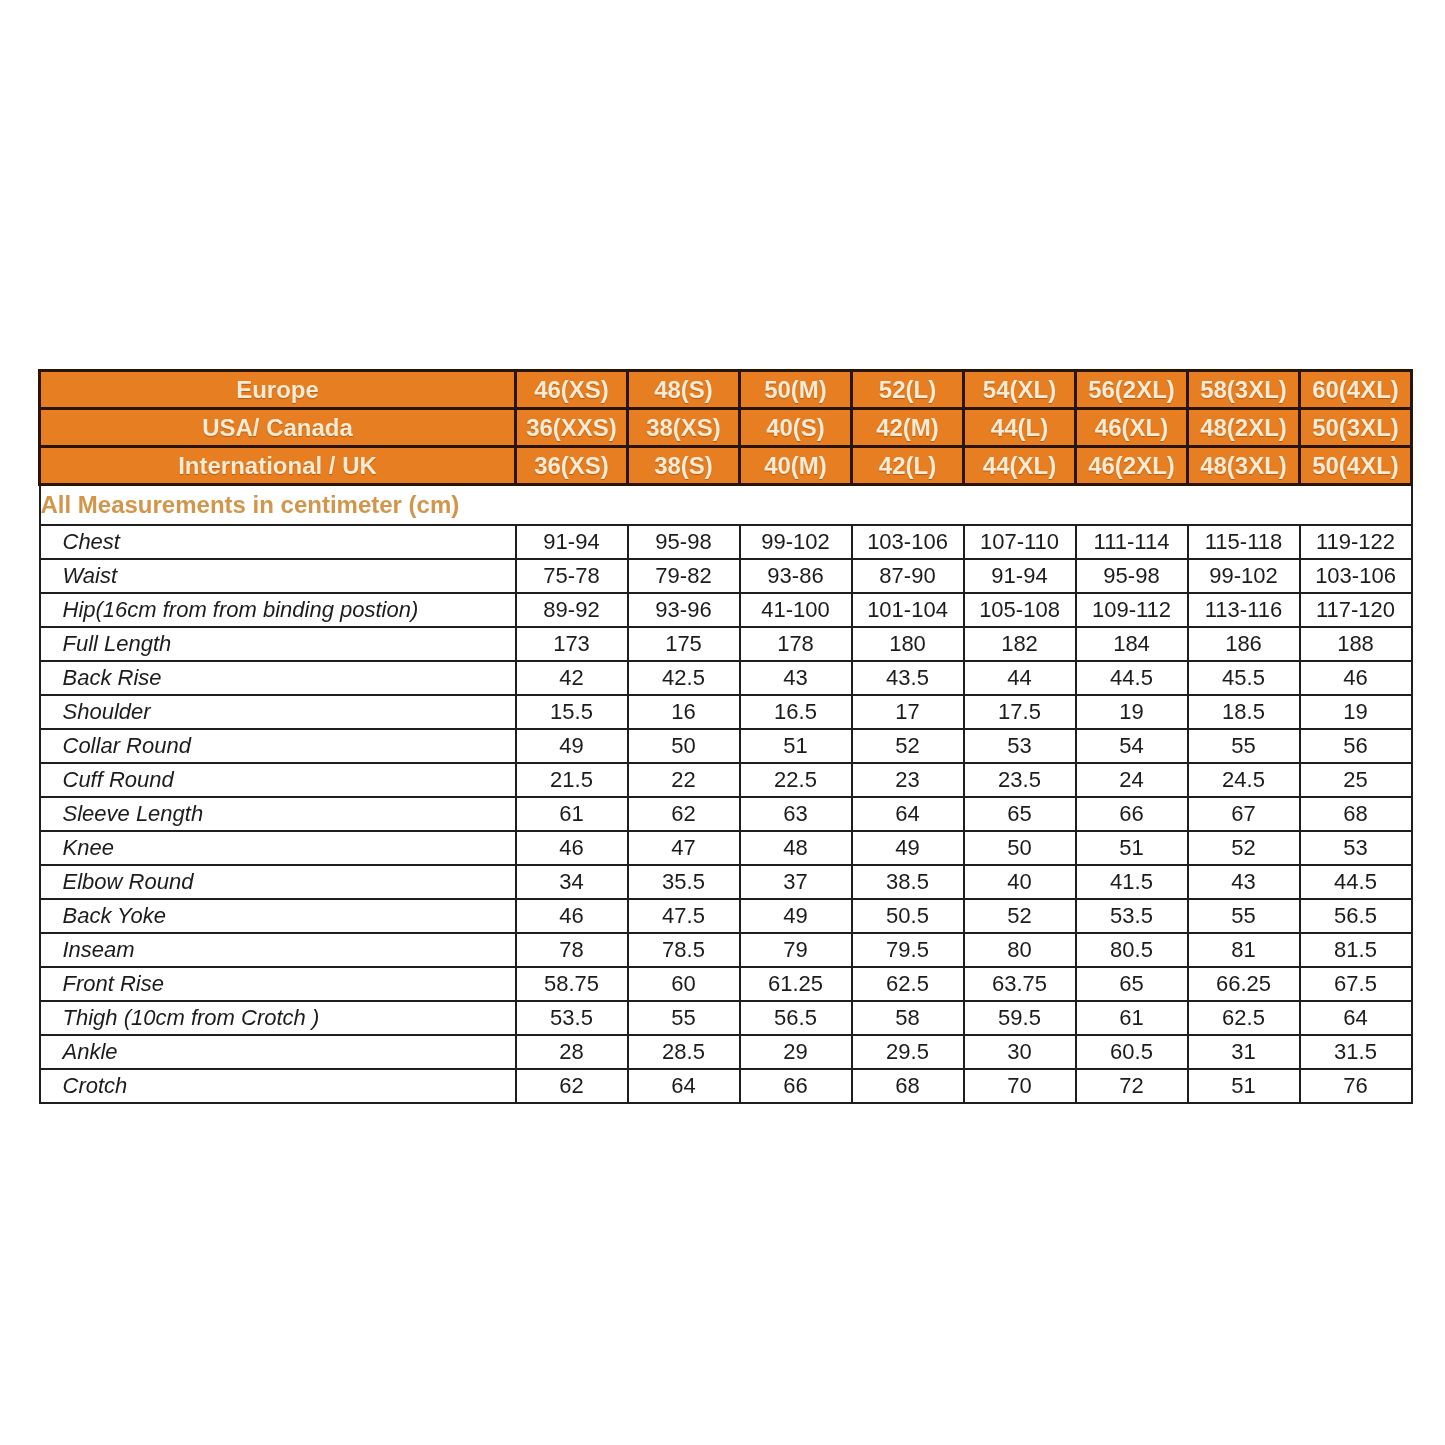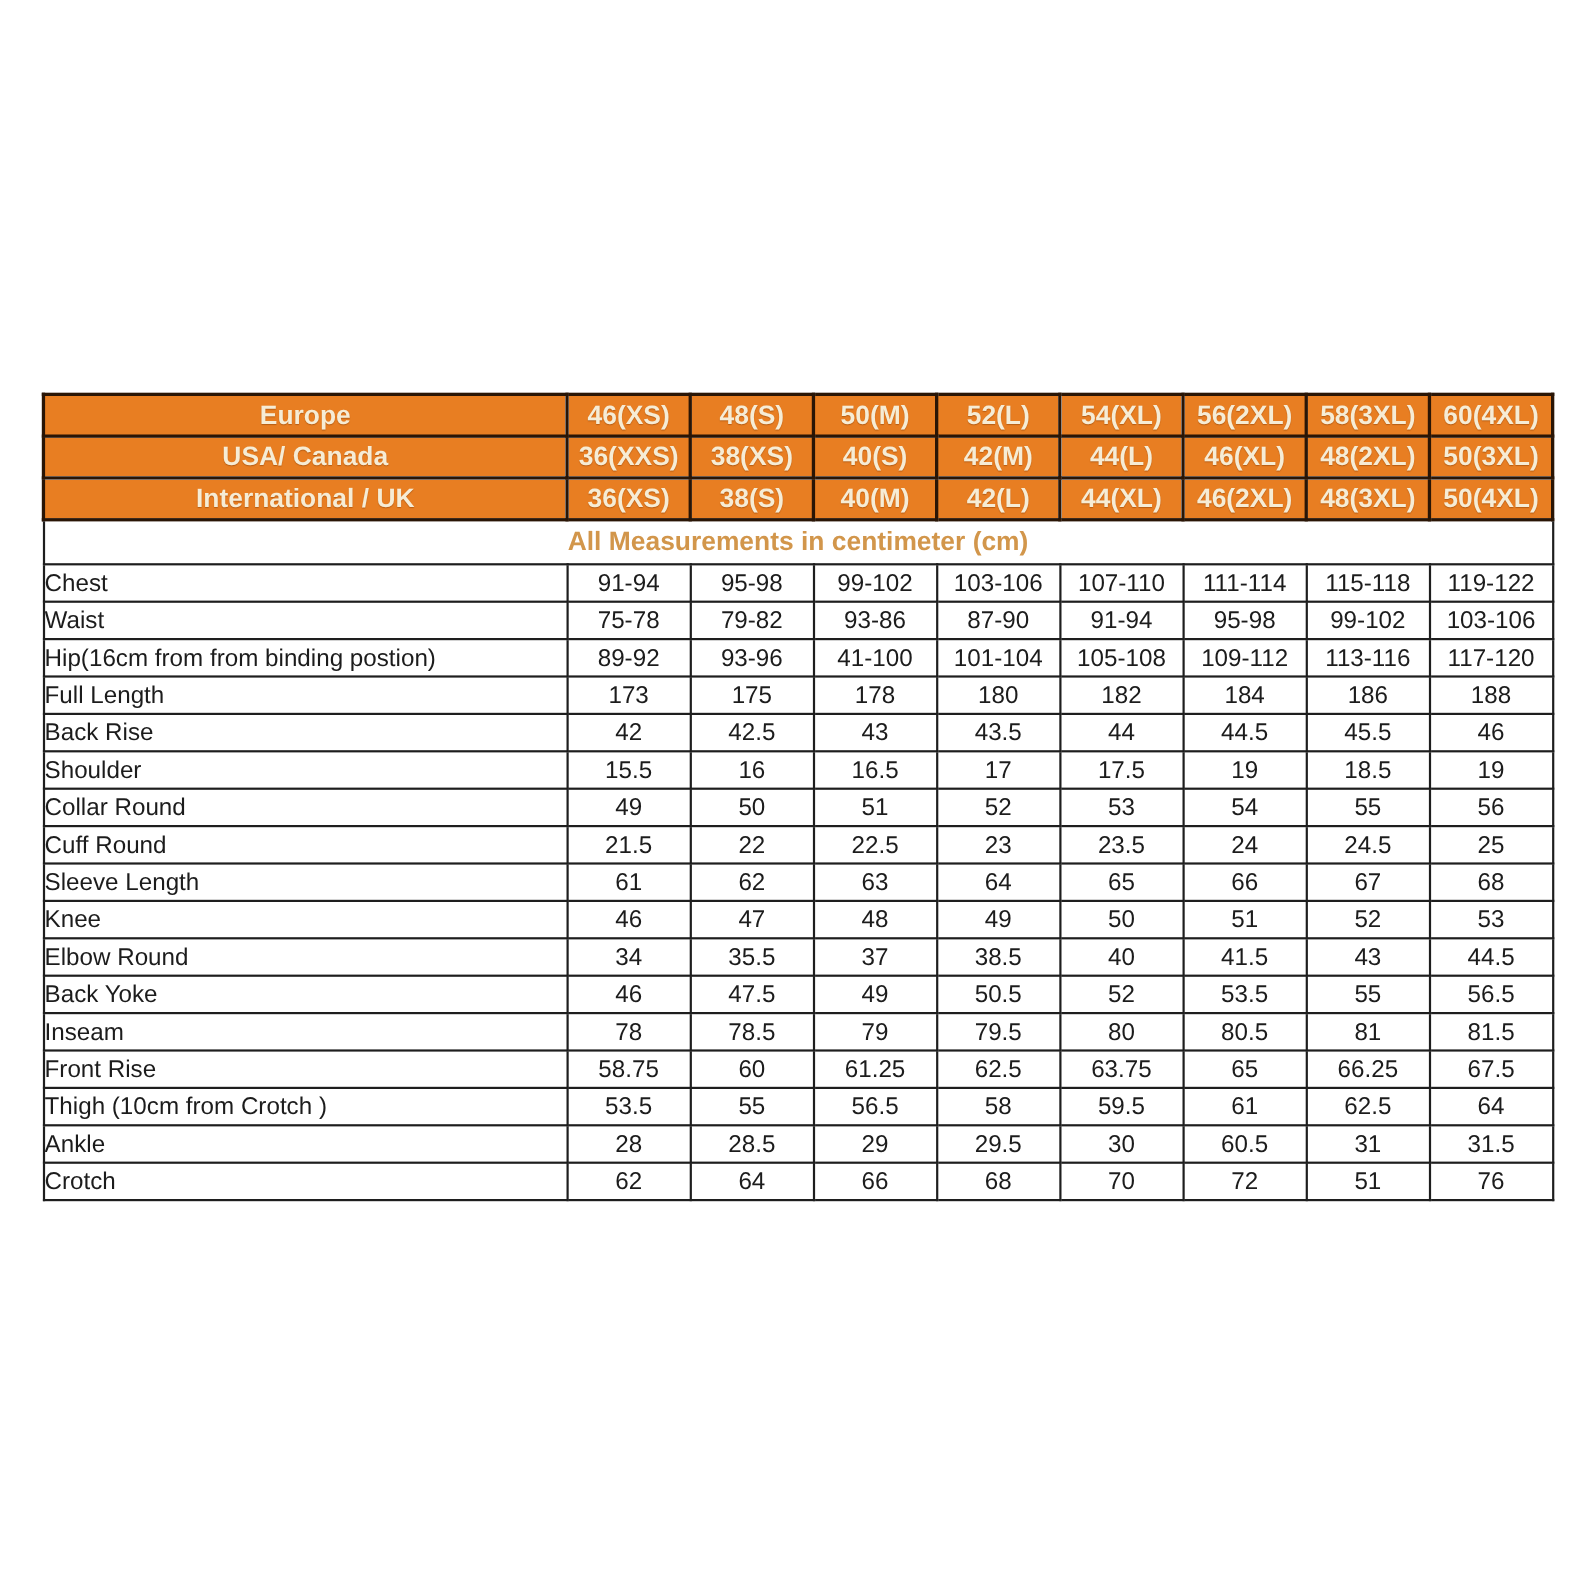--- a/index.html
+++ b/index.html
@@ -6,20 +6,21 @@
   html, body { background: #ffffff; }
   body {
     width: 1445px; height: 1445px;
     position: relative;
     font-family: "Liberation Sans", sans-serif;
     color: #1c1c1c;
   }
   .canvas {
     position: absolute; inset: 0;
     background: #ffffff;
+    margin-top: 12px;
   }
   table.size-chart {
     position: absolute;
     left: 38px; top: 357px;
     width: 1372px;
     border-collapse: collapse;
     table-layout: fixed;
   }
   table.size-chart td, table.size-chart th {
     border: 2px solid #1e1e1e;
@@ -32,31 +33,32 @@
     background: #e87e22;
     border: 3px solid #2a1505;
     color: #f6ecd5;
     font-weight: bold;
     font-size: 24px;
     text-align: center;
     text-shadow: 0 1px 1px rgba(120,50,0,0.45);
   }
   tr.subtitle-row { height: 40px; }
   tr.subtitle-row td {
-    text-align: center;
     color: #d2964b;
     font-weight: bold;
     font-size: 24px;
     background: #ffffff;
   }
   tr.measure-row { height: 34px; }
   tr.measure-row td { background: #ffffff; }
   td.row-label {
     text-align: left;
+    padding-left: 22px;
     font-size: 22px;
+    font-style: italic;
   }
   td.value-cell {
     text-align: center;
     font-size: 22px;
   }
 </style>
 </head>
 <body>
 
 <div class="canvas">

